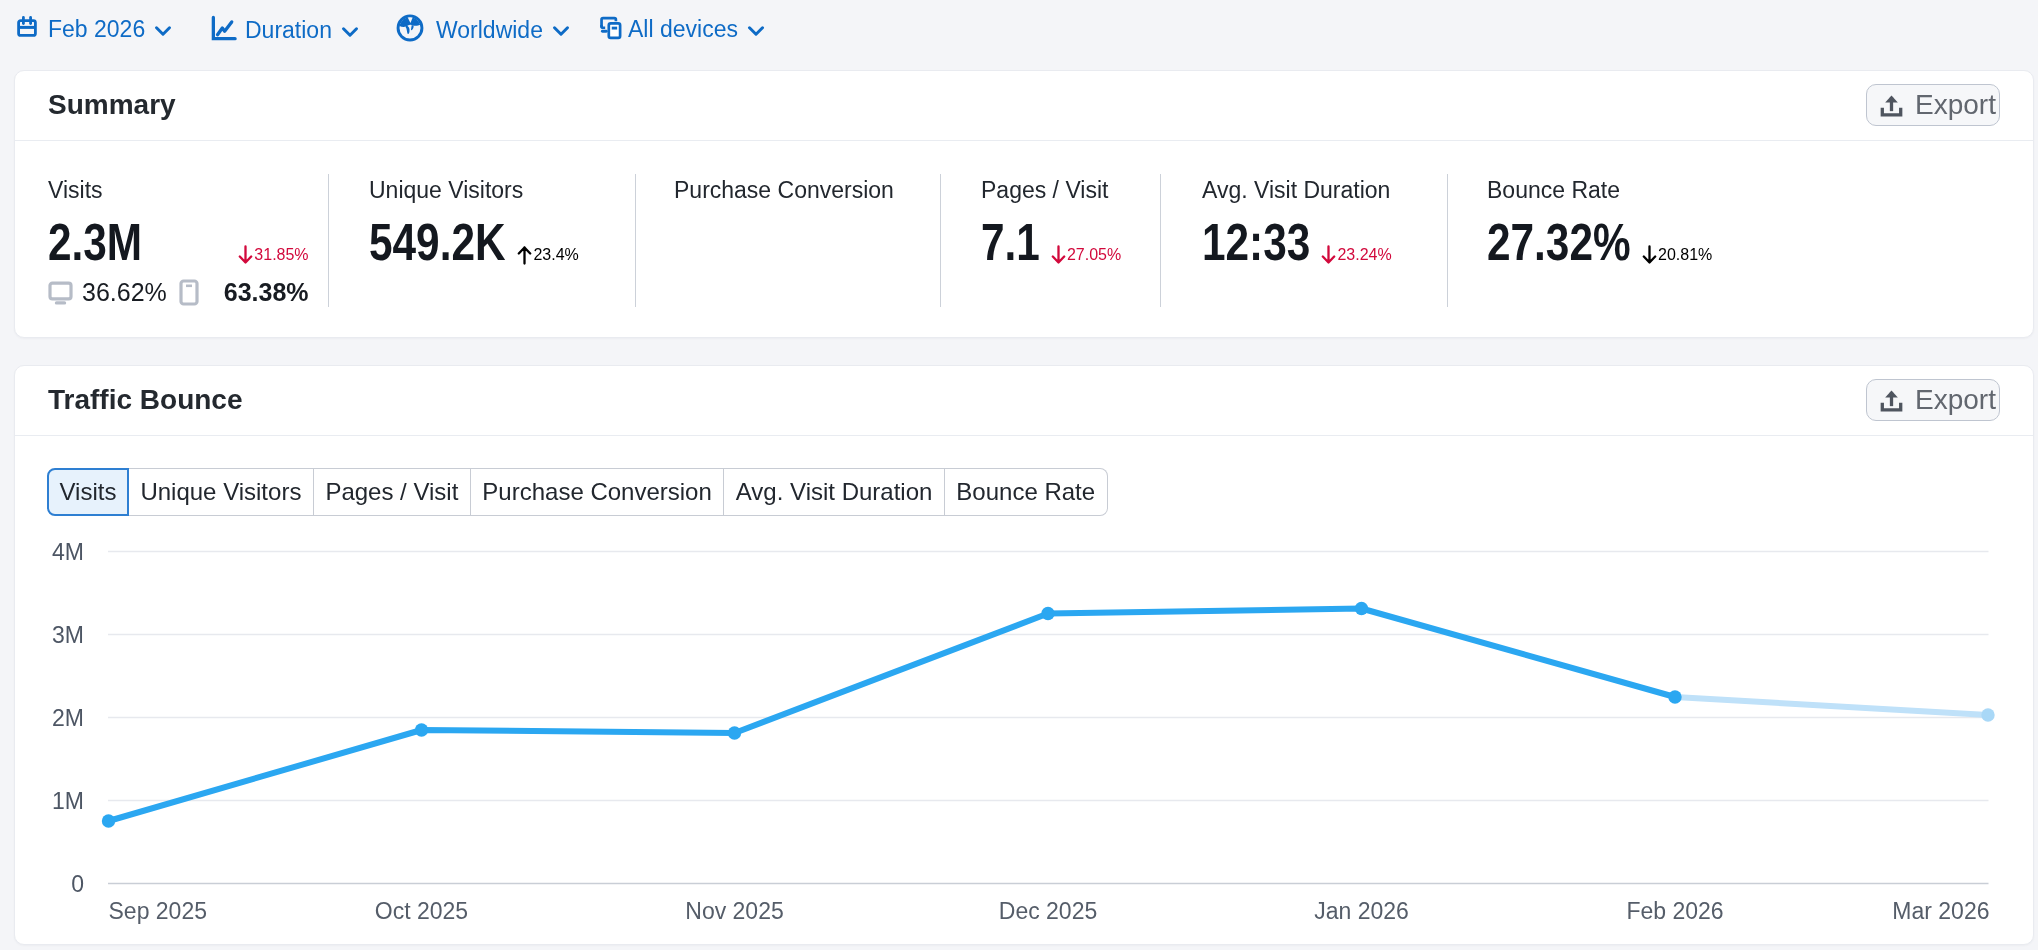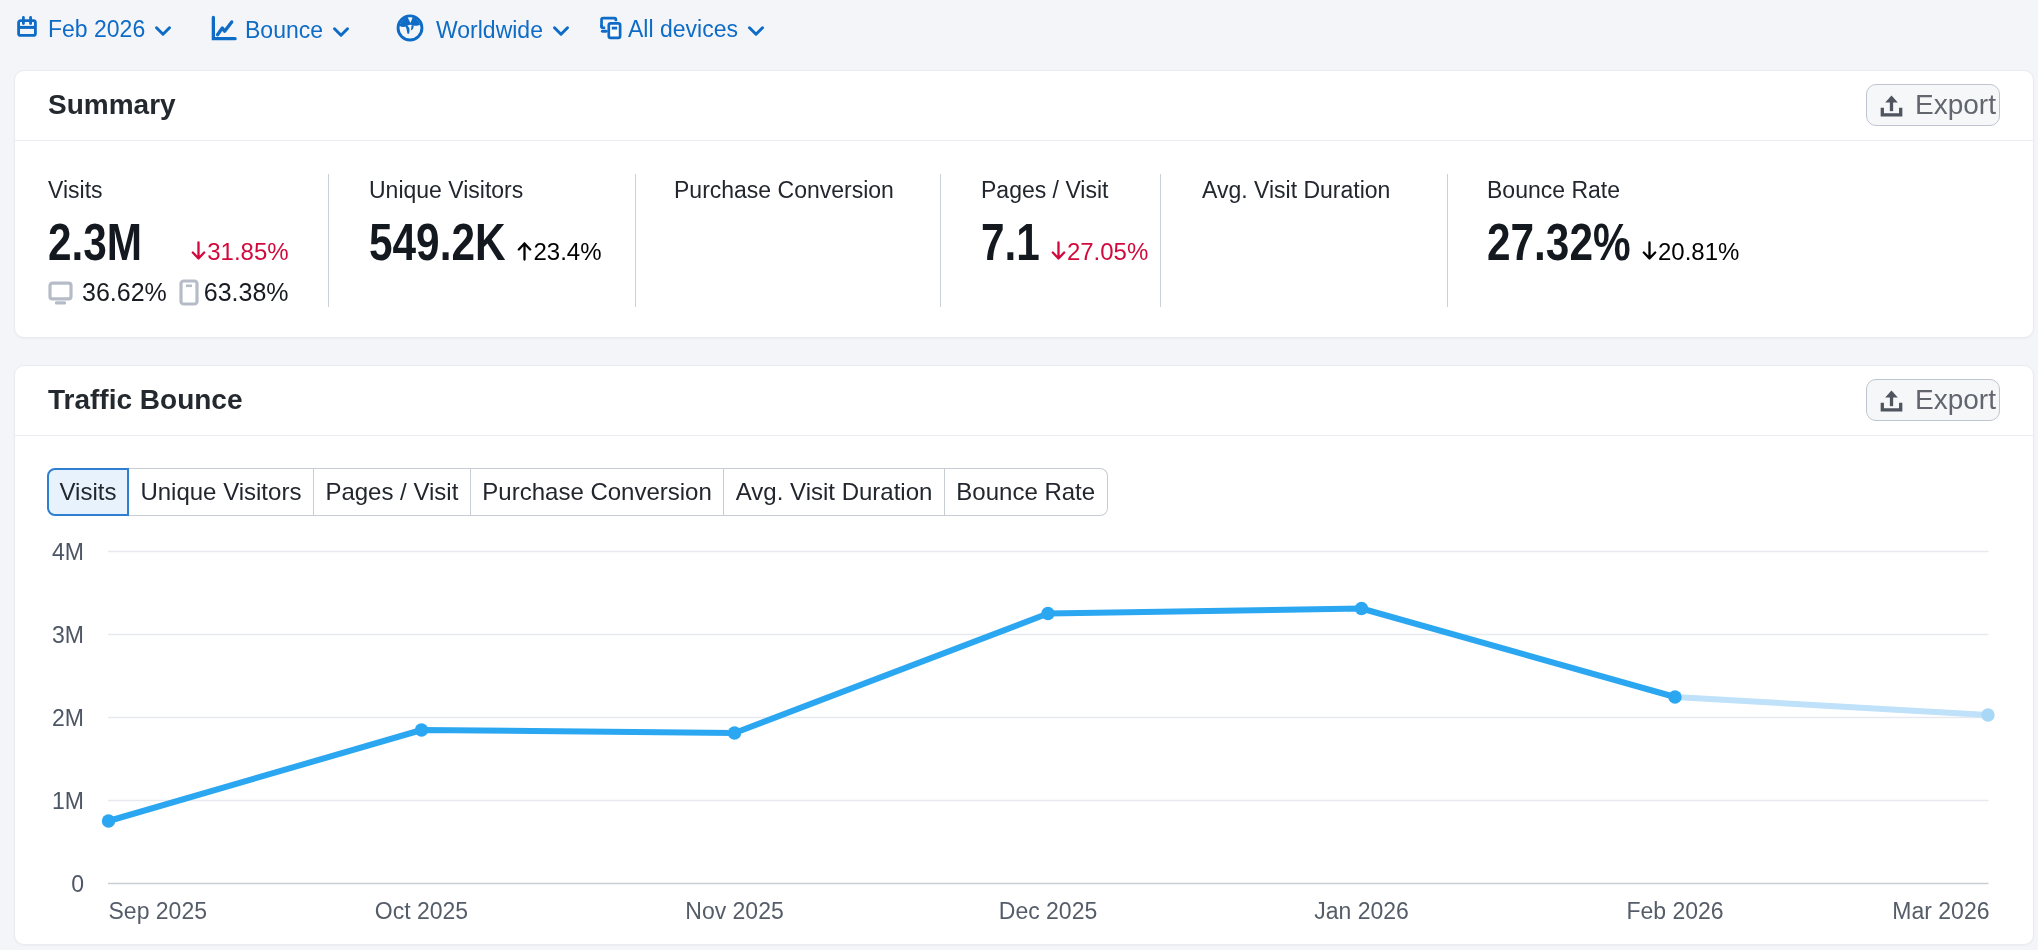--- a/index.html
+++ b/index.html
@@ -11,21 +11,21 @@
   .filter-text { margin-right:9px; }
   .card-title { position:absolute; left:33px; font-size:28px; font-weight:bold; color:#24292f; line-height:28px; }
   .export-btn { position:absolute; right:33px; height:42px; width:134px; border:1px solid #bfc5d0; border-radius:10px; background:#f6f7f9; display:flex; align-items:center; padding-left:13px; color:#62676f; font-size:28px; }
   .export-btn svg { margin-right:12px; }
   .hdr-line { position:absolute; left:0; width:100%; height:1px; background:#e9ecf1; }
   .divider { position:absolute; top:103px; width:1px; height:133px; background:#ccd1d9; }
   .m-col { position:absolute; top:108px; }
   .m-label { font-size:23px; color:#22272e; line-height:23px; }
   .m-value-row { display:flex; align-items:baseline; margin-top:15px;justify-content:space-between; }
   .m-value { font-size:51px; font-weight:bold; color:#14181f; line-height:52px; display:inline-block; transform:scaleX(0.83); transform-origin:0 100%; }
-  .m-delta { font-size:24px; margin-left:11px; display:inline-flex; align-items:baseline; } .m-delta svg { margin-right:1px; align-self:center; position:relative; top:-1px; }
+  .m-delta { font-size:16px; margin-left:11px; display:inline-flex; align-items:baseline; } .m-delta svg { margin-right:1px; align-self:center; position:relative; top:-1px; }
   .neg { color:#d2093c; }
   .pos { color:#000000; }
   .na { font-size:50px; font-weight:bold; color:#868e99; line-height:52px; display:inline-block; transform:scaleX(0.83); transform-origin:0 100%; }
   .devices { display:flex; align-items:center; margin-top:9px; font-size:25px; color:#181c22; }
   .devices svg { display:block; }
   .tabs { position:absolute; left:32px; top:102px; display:flex; }
   .tab { height:48px; display:flex; align-items:center; padding:0 11.5px; font-size:24px; color:#22272e; border:1px solid #c8ccd4; border-left:none; background:#fff; }
   .tab.first { border-left:1px solid #c8ccd4; border-radius:8px 0 0 8px; }
   .tab.last { border-radius:0 8px 8px 0; }
   .tab.sel { background:#e7f2fc; border:2px solid #2e7fd2; border-radius:8px 0 0 8px; padding:0 10.5px; }
@@ -44,21 +44,21 @@
   <svg class="f-chev" width="18" height="12" viewBox="0 0 18 12" fill="none" stroke="#0e6bc6" stroke-width="3" stroke-linecap="round" stroke-linejoin="round">
       <path d="M2.5 2.8 L9 9.2 L15.5 2.8"></path>
     </svg>
 </div>
 
 <div class="filter-group" style="left:209px;">
   <svg class="f-icon" width="29" height="29" viewBox="0 0 30 30" fill="none" stroke="#0e6bc6">
     <path d="M4.5 3.5 V25.5 H27" stroke-width="3.4" stroke-linecap="round"></path>
     <path d="M8.8 21.5 L13.8 14.5 L16.2 17.8 L23.5 8.2" stroke-width="3.4" stroke-linecap="round" stroke-linejoin="round"></path>
   </svg>
-  <span class="filter-text" style="margin-left:7px;">Bounce</span>
+  <span class="filter-text" style="margin-left:7px;">Duration</span>
   <svg class="f-chev" width="18" height="12" viewBox="0 0 18 12" fill="none" stroke="#0e6bc6" stroke-width="3" stroke-linecap="round" stroke-linejoin="round">
       <path d="M2.5 2.8 L9 9.2 L15.5 2.8"></path>
     </svg>
 </div>
 
 <div class="filter-group" style="left:396px;">
   <svg class="f-icon" width="28" height="28" viewBox="0 0 30 30">
     <defs>
         <clipPath id="gc">
           <circle cx="15" cy="15" r="11.4"></circle>
@@ -123,21 +123,21 @@
     <div class="devices">
       <svg width="25" height="24" viewBox="0 0 25 24" fill="none" stroke="#b6bcc7">
         <rect x="2" y="2.2" width="21" height="15.6" rx="2.4" stroke-width="3.2"></rect>
         <path d="M8.5 21.9 H16.5" stroke-width="3.4" stroke-linecap="round"></path>
       </svg>
       <span style="margin-left:9px;">36.62%</span>
       <svg style="margin-left:12px;" width="20" height="27" viewBox="0 0 20 27" fill="none" stroke="#b6bcc7">
         <rect x="2" y="2" width="16" height="23" rx="2.6" stroke-width="3.2"></rect>
         <path d="M7 6.8 H13" stroke-width="2.6"></path>
       </svg>
-      <span style="margin-left:5px;">63.38%</span>
+      <span style="margin-left:25px;font-weight:bold;">63.38%</span>
     </div>
   </div>
 
   <div class="m-col" style="left:354px;">
     <div class="m-label">Unique Visitors</div>
     <div class="m-value-row">
         <span class="m-value" style="margin-right:-27px;">549.2K</span>
         <span class="m-delta pos"><svg width="15" height="20" viewBox="0 0 15 20" fill="none" stroke="currentColor" stroke-width="2.3" stroke-linecap="round" stroke-linejoin="round">
             <path d="M7.5 18.5 V2.5 M1.8 8.5 L7.5 2.5 L13.2 8.5"></path>
           </svg>23.4%</span>
@@ -153,20 +153,26 @@
     <div class="m-value-row">
         <span class="m-value" style="margin-right:-12px;">7.1</span>
         <span class="m-delta neg"><svg width="15" height="20" viewBox="0 0 15 20" fill="none" stroke="currentColor" stroke-width="2.3" stroke-linecap="round" stroke-linejoin="round">
             <path d="M7.5 1.5 V17.5 M1.8 11.5 L7.5 17.5 L13.2 11.5"></path>
           </svg>27.05%</span>
       </div>
   </div>
 
   <div class="m-col" style="left:1187px;">
     <div class="m-label">Avg. Visit Duration</div>
+    <div class="m-value-row">
+        <span class="m-value" style="margin-right:-22px;">12:33</span>
+        <span class="m-delta neg"><svg width="15" height="20" viewBox="0 0 15 20" fill="none" stroke="currentColor" stroke-width="2.3" stroke-linecap="round" stroke-linejoin="round">
+            <path d="M7.5 1.5 V17.5 M1.8 11.5 L7.5 17.5 L13.2 11.5"></path>
+          </svg>23.24%</span>
+      </div>
   </div>
 
   <div class="m-col" style="left:1472px;">
     <div class="m-label">Bounce Rate</div>
     <div class="m-value-row">
         <span class="m-value" style="margin-right:-29px;">27.32%</span>
         <span class="m-delta pos"><svg width="15" height="20" viewBox="0 0 15 20" fill="none" stroke="currentColor" stroke-width="2.3" stroke-linecap="round" stroke-linejoin="round">
             <path d="M7.5 1.5 V17.5 M1.8 11.5 L7.5 17.5 L13.2 11.5"></path>
           </svg>20.81%</span>
       </div>

